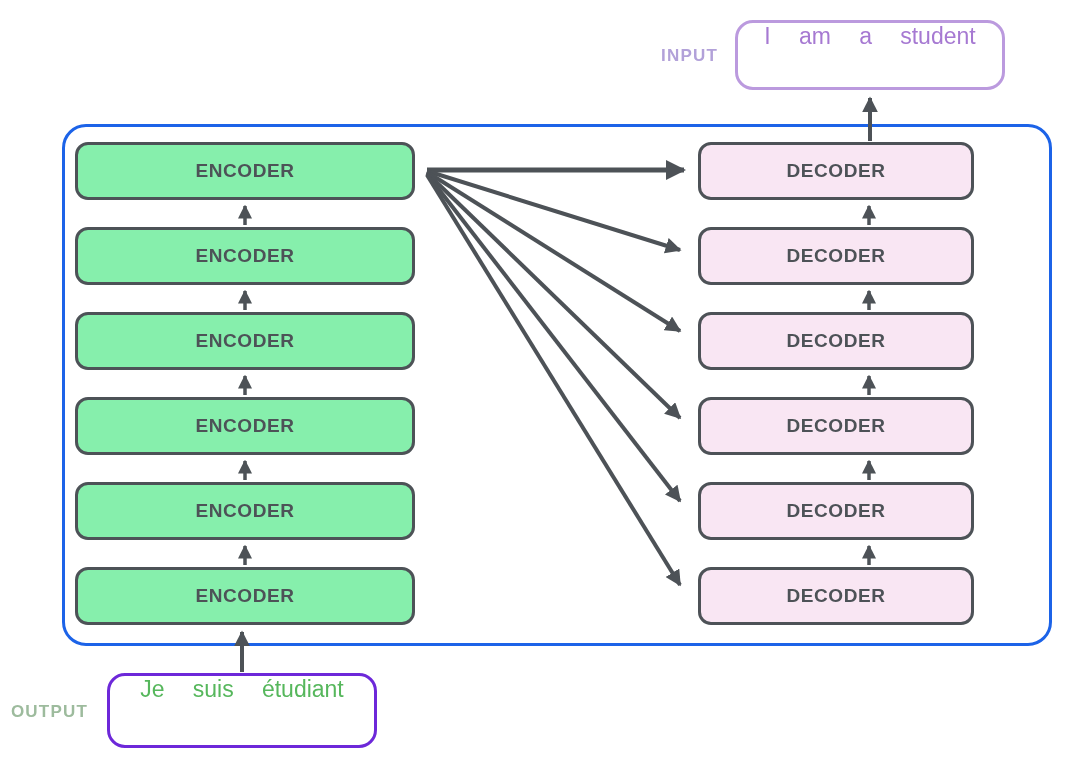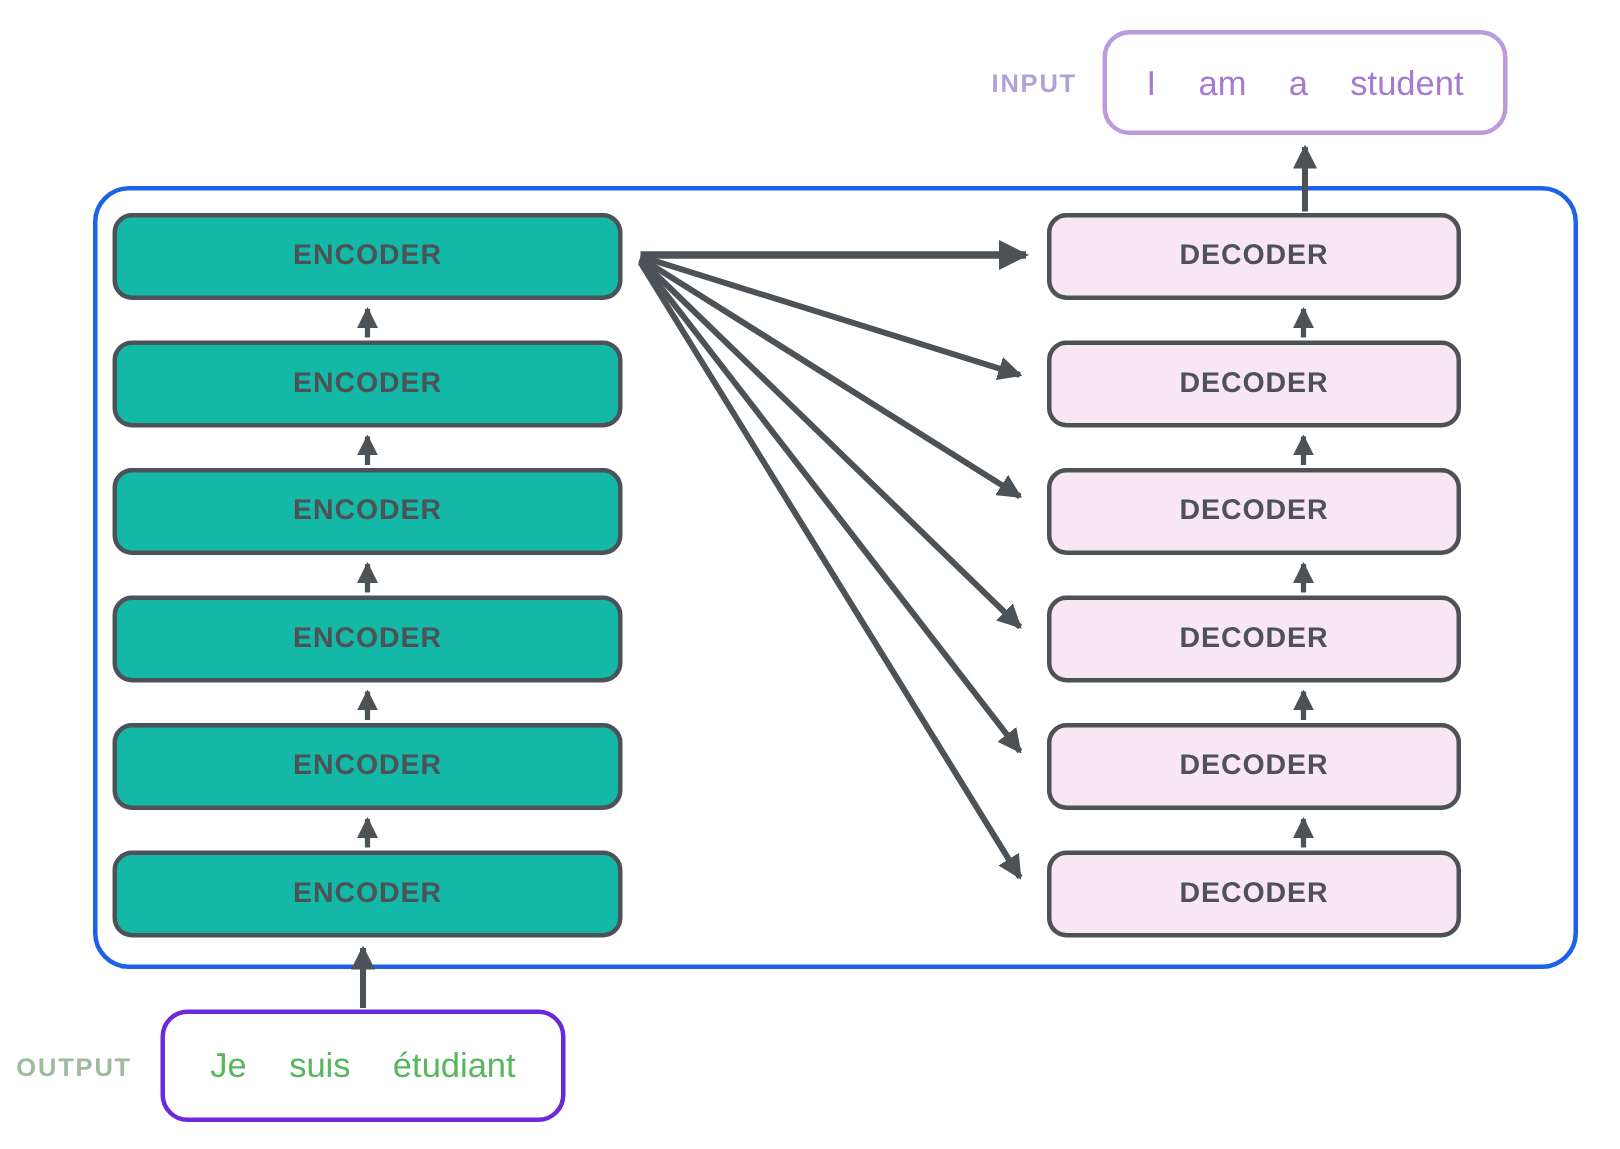--- a/index.html
+++ b/index.html
@@ -12,25 +12,25 @@
     position:absolute;left:62px;top:124px;width:990px;height:522px;
     box-sizing:border-box;border:3px solid #1c63e8;border-radius:24px;
     background:transparent;
   }
   .box{
     position:absolute;width:340px;height:58px;box-sizing:border-box;
     border:3px solid #4d5257;border-radius:13px;
     display:flex;align-items:center;justify-content:center;
     font-size:19px;font-weight:700;letter-spacing:.6px;color:#4d5257;
   }
-  .encoder{left:75px;background:#14b8a6;}
+  .encoder{left:75px;background:#86efac;}
   .decoder{left:698px;width:276px;background:#f9e6f3;}
   .io-box{
     position:absolute;width:270px;box-sizing:border-box;background:#ffffff;
-    display:flex;align-items:center;justify-content:center;
+    display:flex;justify-content:center;
   }
   .input-box{
     left:107px;top:673px;height:75px;
     border:3px solid #6d28d9;border-radius:18px;color:#56b75c;
   }
   .output-box{
     left:735px;top:20px;height:70px;
     border:3px solid #bb9ade;border-radius:18px;color:#a679d2;
   }
   .sentence{font-size:23px;word-spacing:.95em;white-space:nowrap;}

